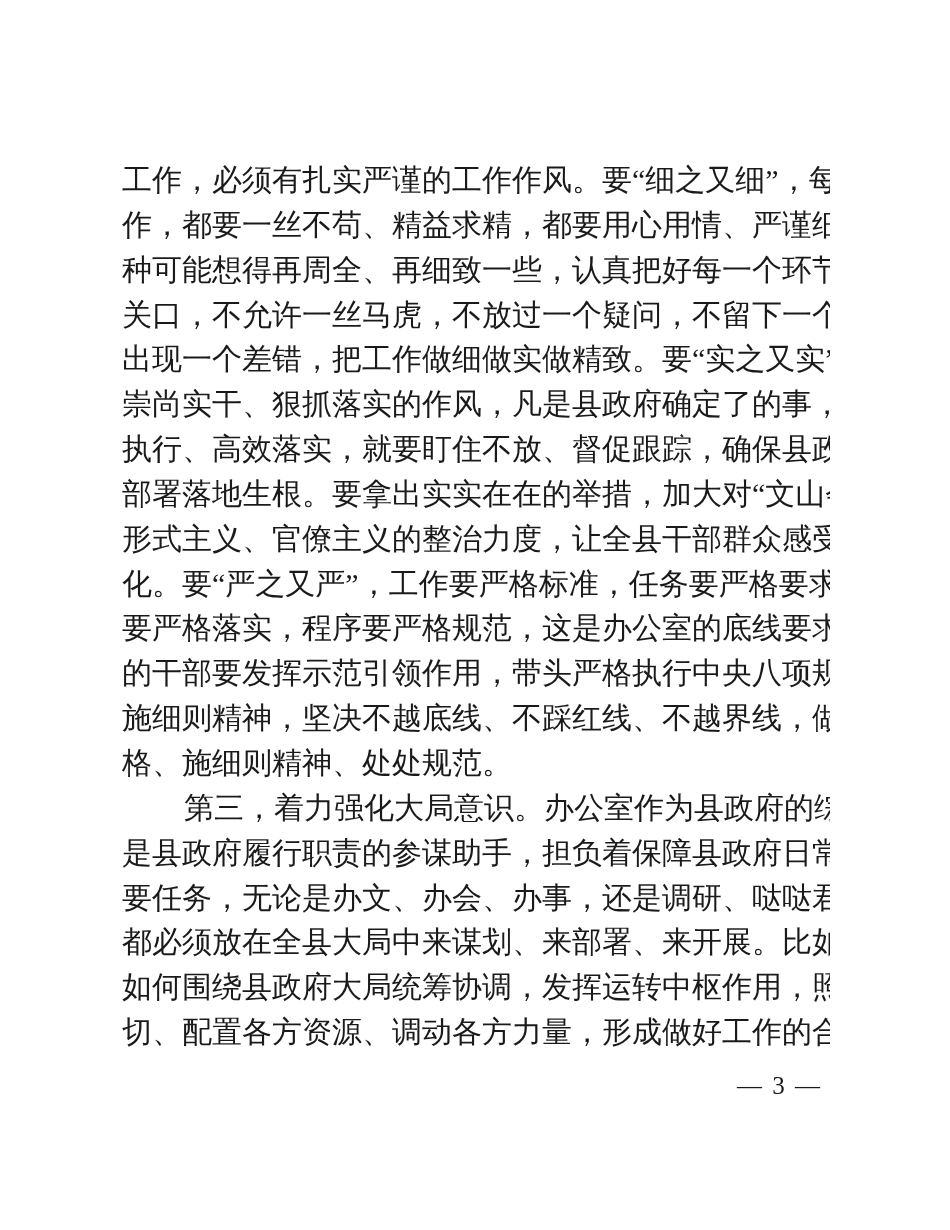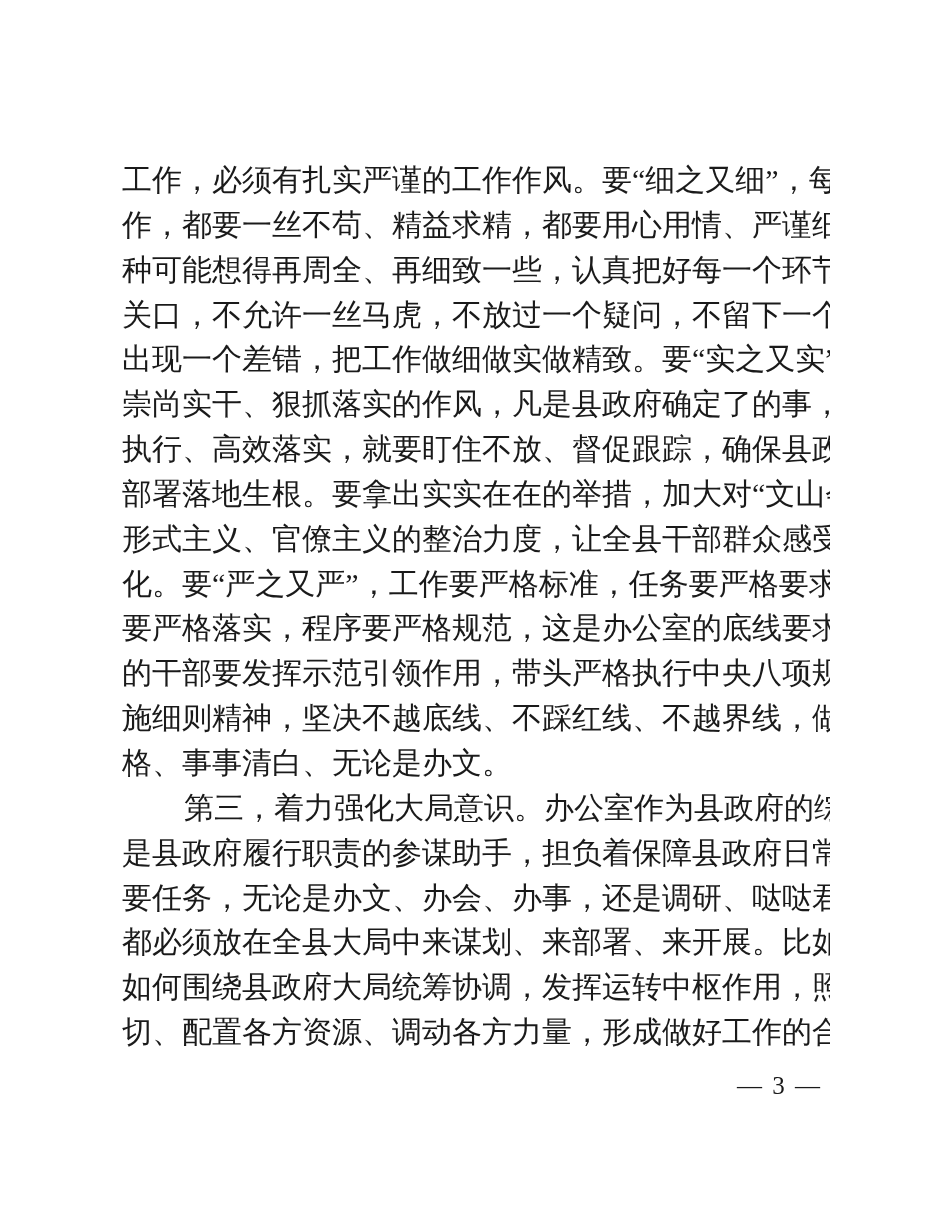--- a/index.html
+++ b/index.html
@@ -61,21 +61,21 @@
     <div class="line">关口，不允许一丝马虎，不放过一个疑问，不留下一个漏洞，不</div>
     <div class="line">出现一个差错，把工作做细做实做精致。要“实之又实”，保持</div>
     <div class="line">崇尚实干、狠抓落实的作风，凡是县政府确定了的事，就要坚决</div>
     <div class="line">执行、高效落实，就要盯住不放、督促跟踪，确保县政府的决策</div>
     <div class="line">部署落地生根。要拿出实实在在的举措，加大对“文山会海”等</div>
     <div class="line">形式主义、官僚主义的整治力度，让全县干部群众感受到新的变</div>
     <div class="line">化。要“严之又严”，工作要严格标准，任务要严格要求，责任</div>
     <div class="line">要严格落实，程序要严格规范，这是办公室的底线要求。办公室</div>
     <div class="line">的干部要发挥示范引领作用，带头严格执行中央八项规定及其实</div>
     <div class="line">施细则精神，坚决不越底线、不踩红线、不越界线，做到时时严</div>
-    <div class="line para-end">格、事事清白、无论是办文。</div>
+    <div class="line para-end">格、施细则精神、处处规范。</div>
     <div class="line indent">第三，着力强化大局意识。办公室作为县政府的综合部门，</div>
     <div class="line">是县政府履行职责的参谋助手，担负着保障县政府日常运转的重</div>
     <div class="line">要任务，无论是办文、办会、办事，还是调研、哒哒君、信息，</div>
     <div class="line">都必须放在全县大局中来谋划、来部署、来开展。比如服务保障，</div>
     <div class="line">如何围绕县政府大局统筹协调，发挥运转中枢作用，照应各方关</div>
     <div class="line">切、配置各方资源、调动各方力量，形成做好工作的合力。比如</div>
   </div>
   <div class="page-number">— 3 —</div>
 </div>
 

